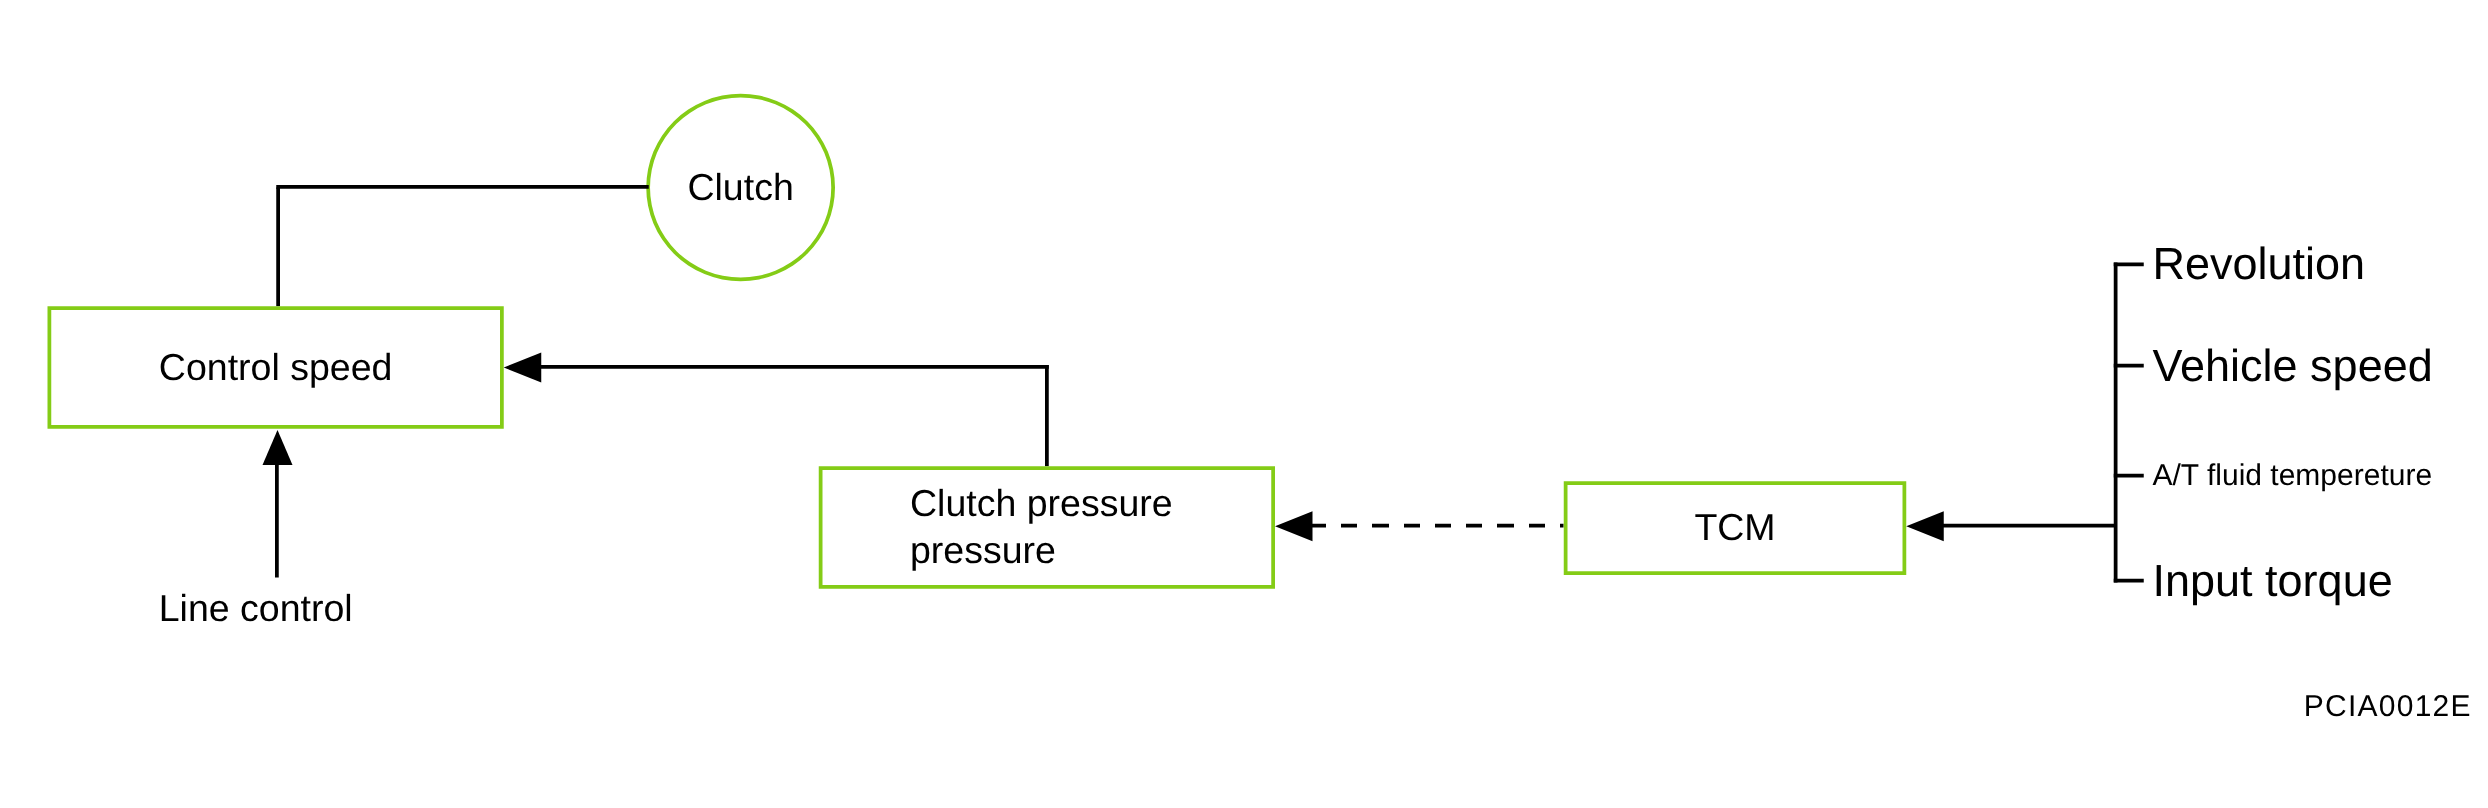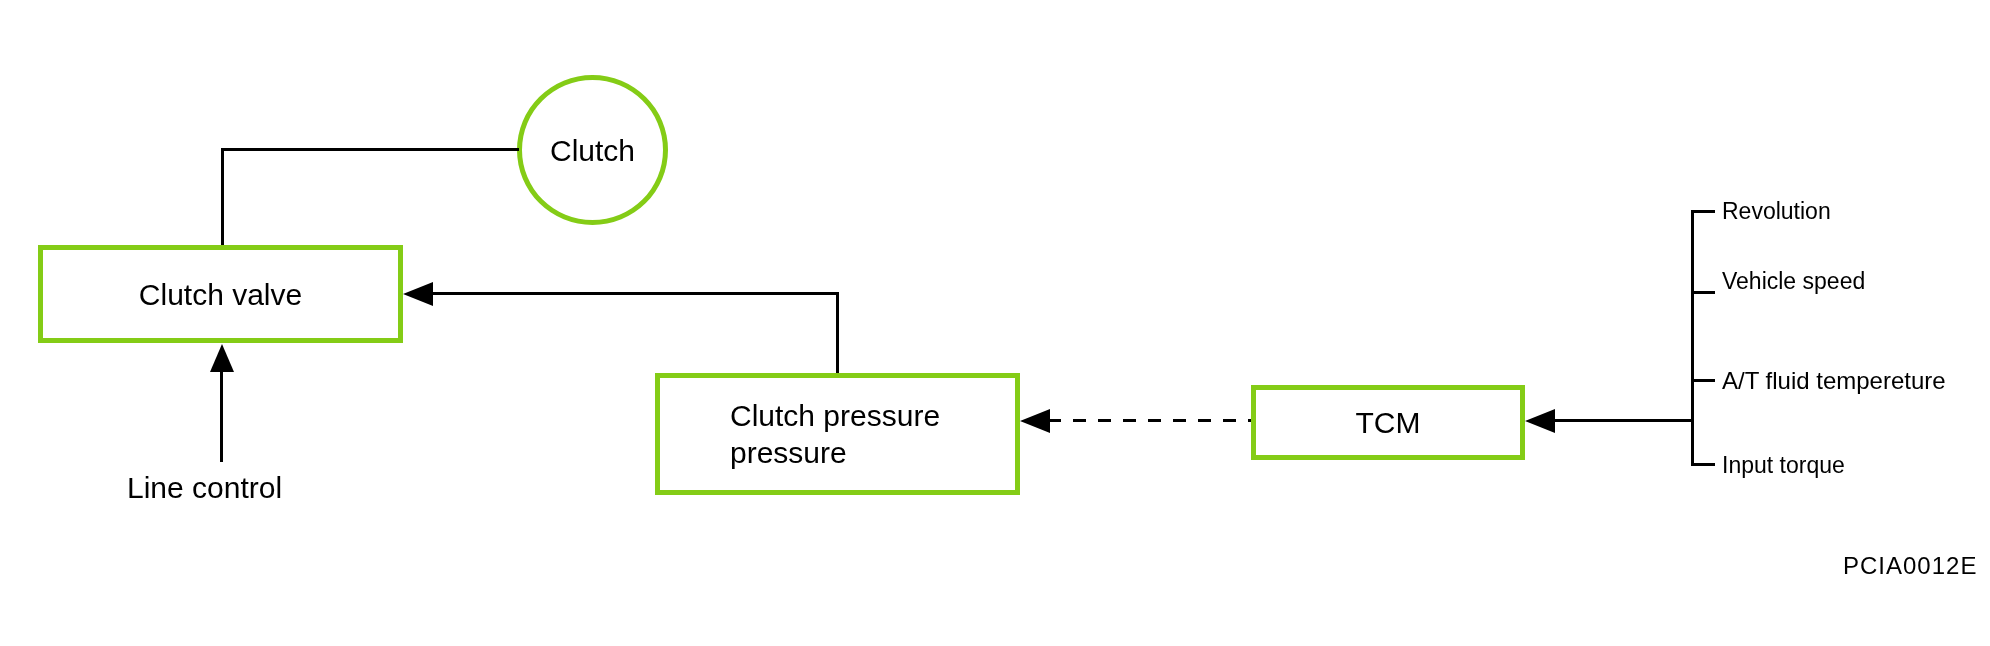--- a/index.html
+++ b/index.html
@@ -12,21 +12,21 @@
     width: 1990px;
     height: 646px;
     background: #ffffff;
     font-family: "Liberation Sans", "DejaVu Sans", sans-serif;
     color: #000000;
     overflow: hidden;
   }
   .node {
     position: absolute;
     box-sizing: border-box;
-    border: 5px solid #84cc16;
+    border: 3px solid #84cc16;
     background: #ffffff;
     display: flex;
     align-items: center;
     justify-content: center;
     font-size: 30px;
     line-height: 37px;
   }
   .circle {
     border-radius: 50%;
   }
@@ -56,21 +56,21 @@
   }
   .free-label {
     position: absolute;
     font-size: 30px;
     white-space: nowrap;
   }
   .input-label {
     position: absolute;
     left: 1722px;
     transform: translateY(-50%);
-    font-size: 23px;
+    font-size: 36px;
     white-space: nowrap;
   }
   .input-label.small {
     font-size: 24px;
   }
   #cpc-box {
     justify-content: flex-start;
     padding-left: 70px;
     text-align: left;
   }
@@ -89,28 +89,28 @@
 <div id="canvas">
 
   <div class="node circle" style="left:517px; top:75px; width:151px; height:150px;">
     <span>Clutch</span>
   </div>
 
   <div class="line" style="left:221px; top:148px; width:298px; height:3px;"></div>
   <div class="line" style="left:221px; top:150px; width:3px; height:97px;"></div>
 
   <div class="node" style="left:38px; top:245px; width:365px; height:98px;">
-    <span>Clutch valve</span>
+    <span>Control speed</span>
   </div>
 
   <div class="arrowhead arrow-left" style="left:403px; top:282px;"></div>
   <div class="line" style="left:430px; top:292px; width:409px; height:3px;"></div>
   <div class="line" style="left:836px; top:292px; width:3px; height:83px;"></div>
 
-  <div class="node" id="cpc-box" style="left:655px; top:373px; width:365px; height:122px;">
+  <div class="node" id="cpc-box" style="left:655px; top:373px; width:365px; height:98px;">
     <div>
       <div>Clutch pressure</div>
       <div>pressure</div>
     </div>
   </div>
 
   <div class="arrowhead arrow-up" style="left:210px; top:344px;"></div>
   <div class="line" style="left:220px; top:368px; width:3px; height:94px;"></div>
   <div class="free-label" style="left:127px; top:471px;">Line control</div>
 
@@ -124,19 +124,19 @@
   <div class="arrowhead arrow-left" style="left:1525px; top:409px;"></div>
   <div class="line" style="left:1553px; top:419px; width:140px; height:3px;"></div>
 
   <div class="line" style="left:1691px; top:210px; width:3px; height:256px;"></div>
   <div class="line" style="left:1691px; top:210px; width:24px; height:3px;"></div>
   <div class="line" style="left:1691px; top:291px; width:24px; height:3px;"></div>
   <div class="line" style="left:1691px; top:379px; width:24px; height:3px;"></div>
   <div class="line" style="left:1691px; top:463px; width:24px; height:3px;"></div>
 
   <div class="input-label" style="top:211px;">Revolution</div>
-  <div class="input-label" style="top:281px;">Vehicle speed</div>
+  <div class="input-label" style="top:293px;">Vehicle speed</div>
   <div class="input-label small" style="top:381px;">A/T fluid tempereture</div>
   <div class="input-label" style="top:465px;">Input torque</div>
 
   <div id="figure-code">PCIA0012E</div>
 
 </div>
 
 </body></html>

